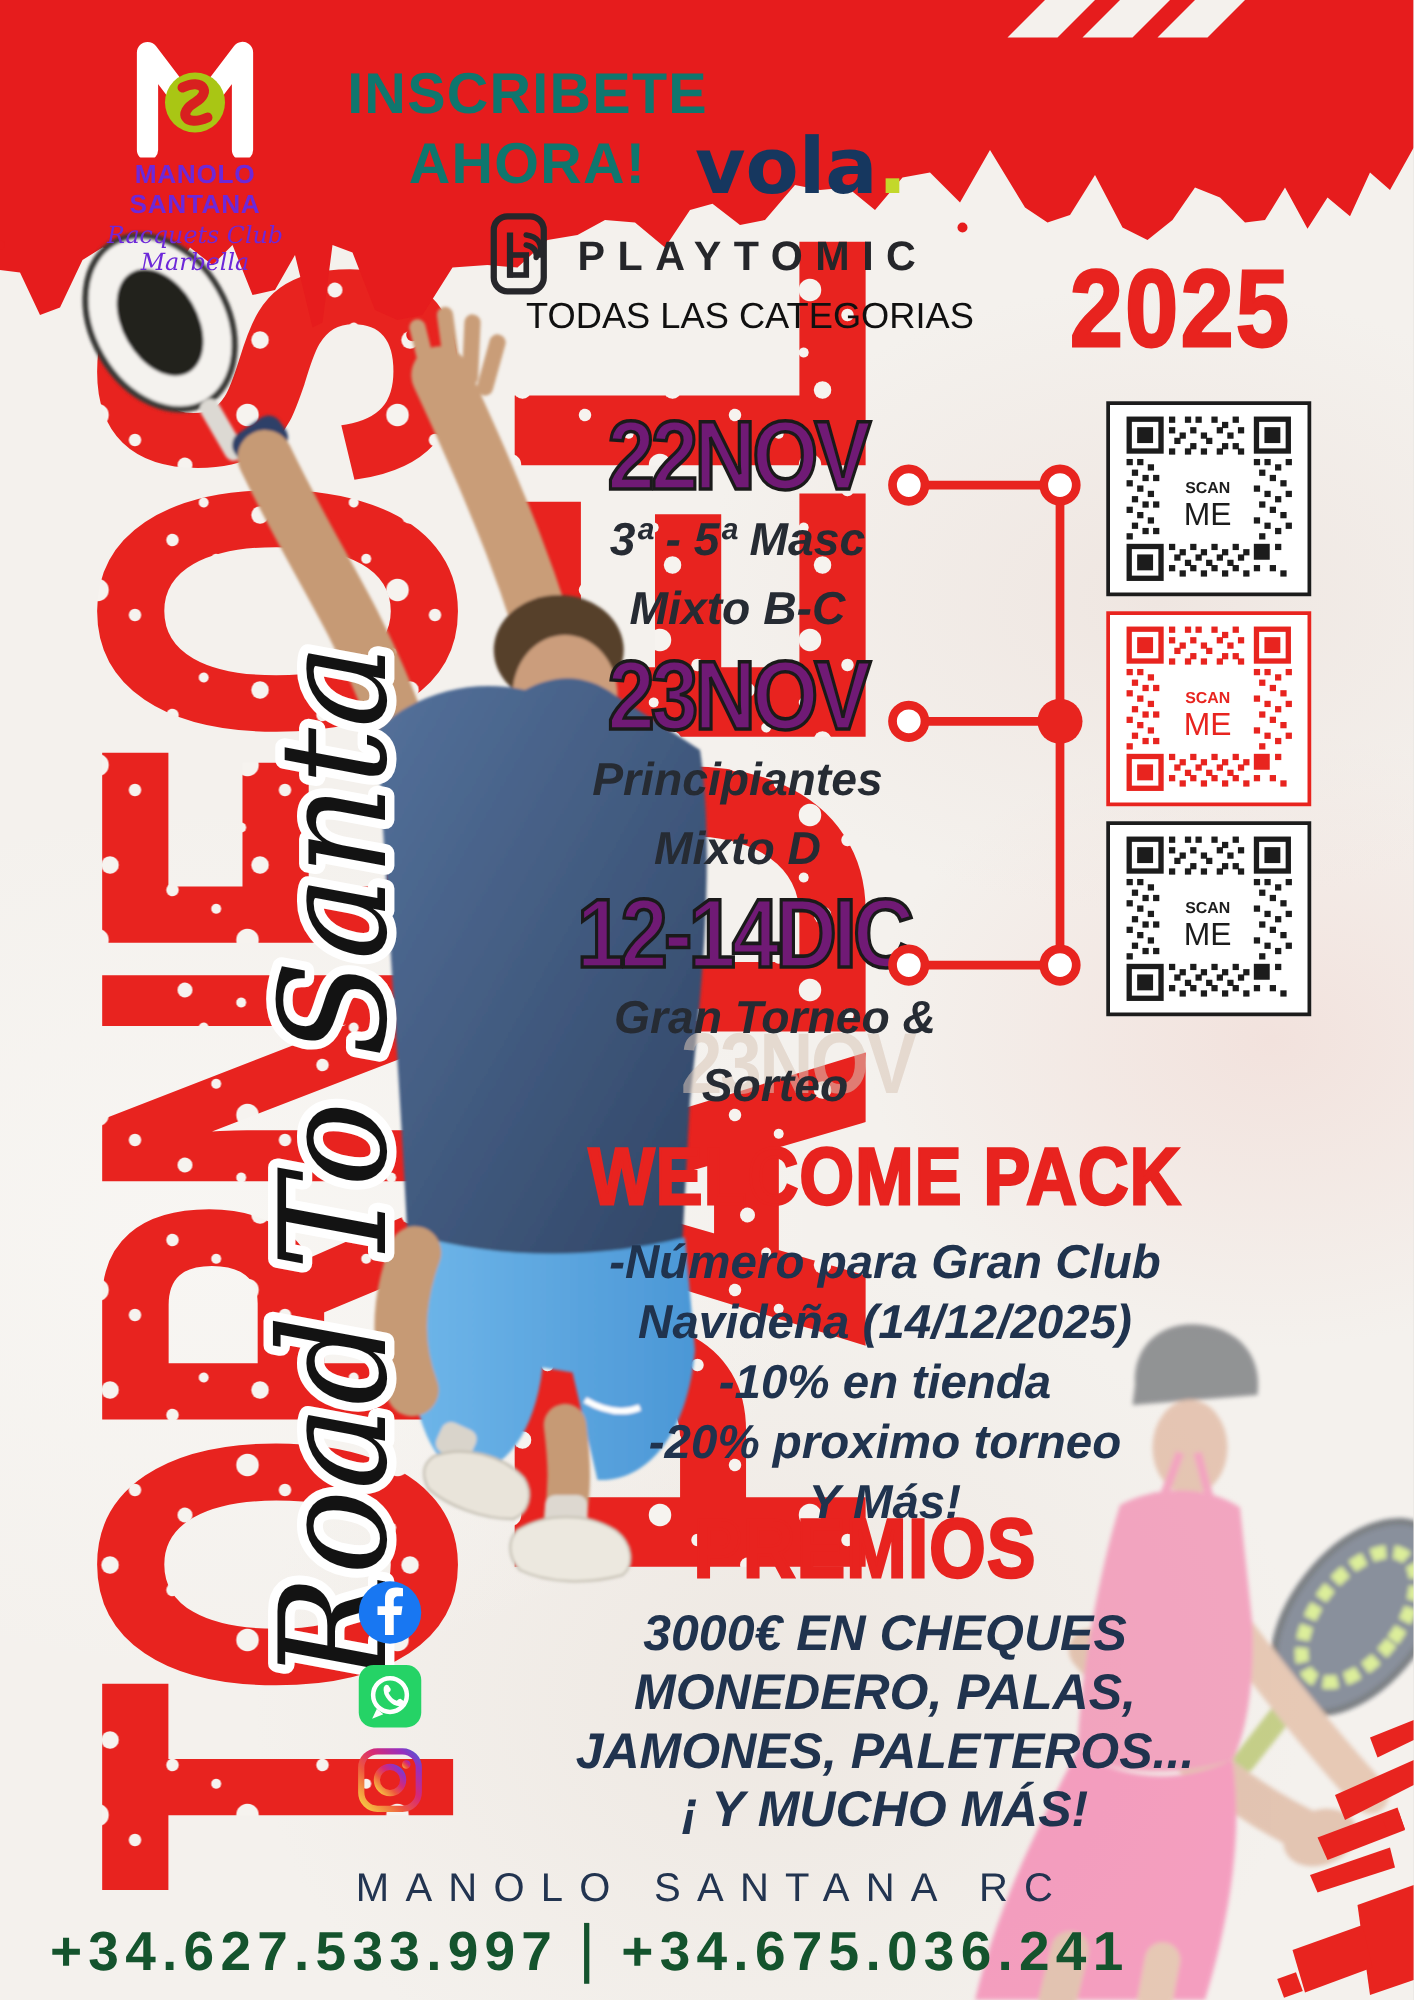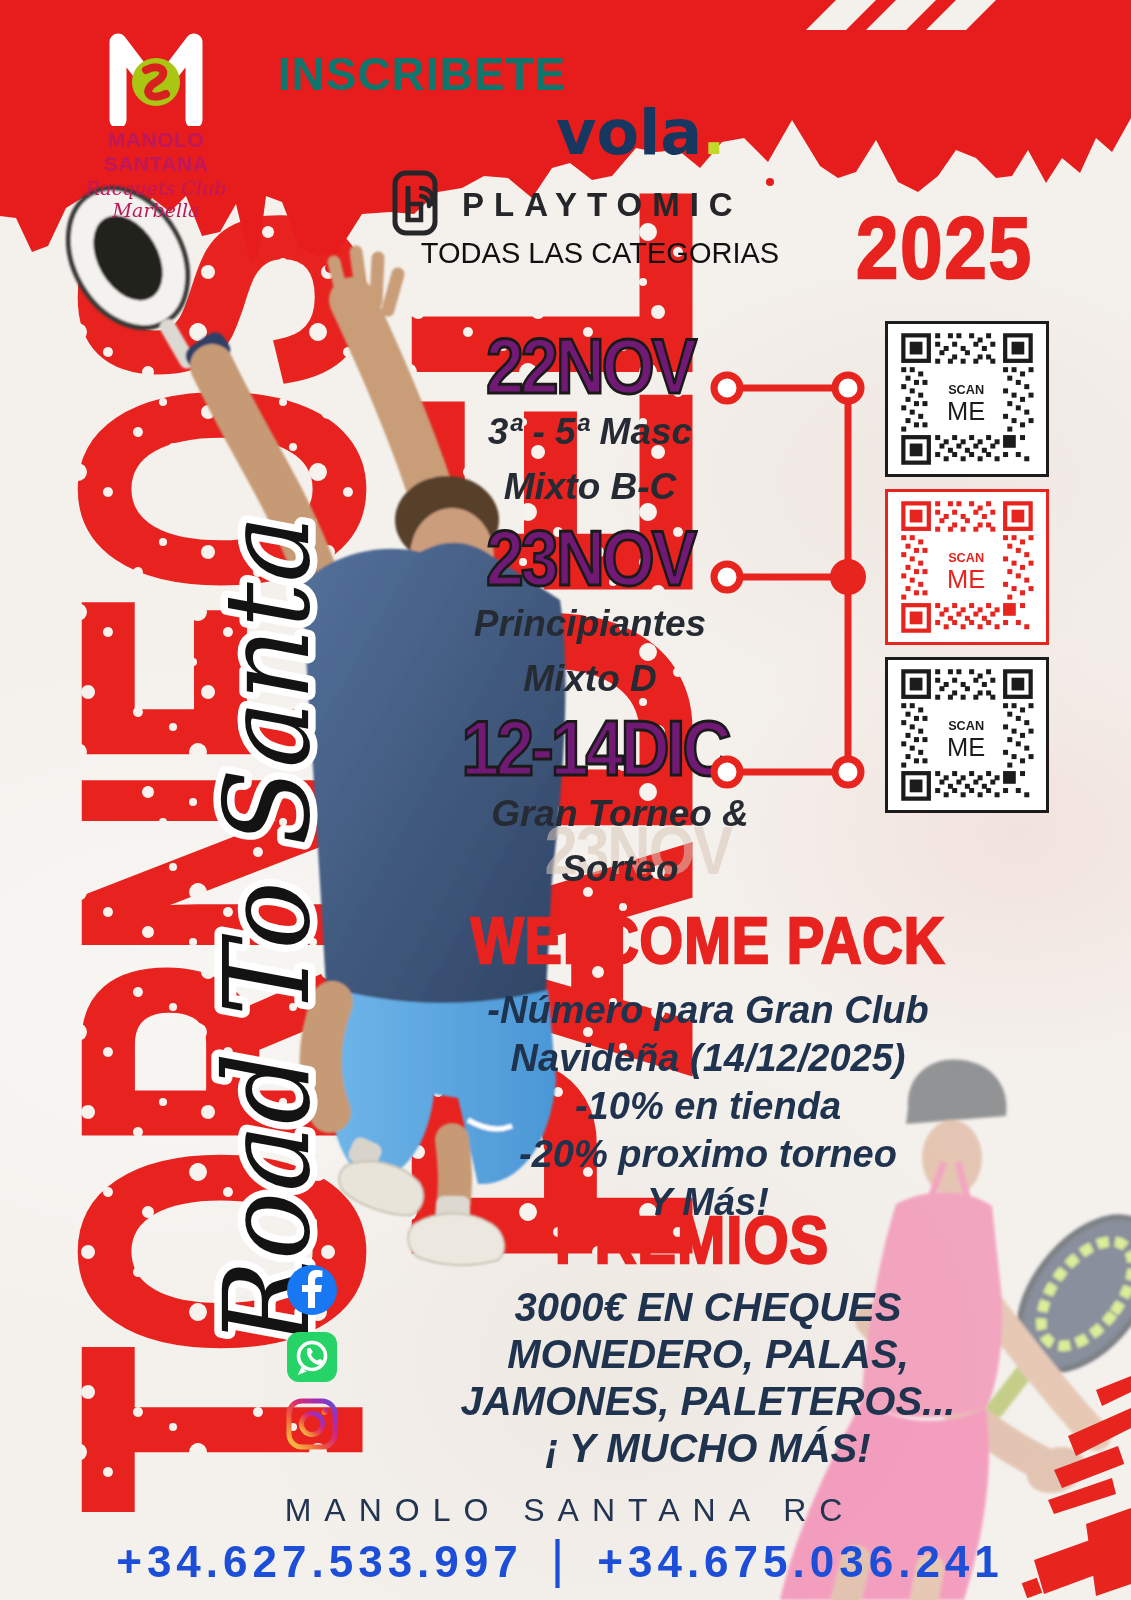--- a/index.html
+++ b/index.html
@@ -9,21 +9,21 @@
   .bg{background:
     radial-gradient(620px 420px at 82% 30%, #efe6e1 0%, rgba(239,230,225,0) 60%),
     radial-gradient(500px 380px at 90% 52%, #f2e2dd 0%, rgba(242,226,221,0) 65%),
     radial-gradient(700px 500px at 15% 62%, #f8f6f3 0%, rgba(248,246,243,0) 70%),
     radial-gradient(600px 500px at 55% 85%, #eee8e2 0%, rgba(238,232,226,0) 70%),
     #f4f1ed;}
   .content{position:absolute;inset:0;z-index:9;}
   .abs{position:absolute;}
   .stretch{display:inline-block;transform:scaleY(1.15);transform-origin:center;}
   
-  .club-badge{left:58px;top:30px;width:196px;text-align:center;color:#be185d;}
+  .club-badge{left:58px;top:30px;width:196px;text-align:center;color:#6d28d9;}
   .club-name{font-weight:700;font-size:21px;letter-spacing:.5px;margin-top:2px;}
   .club-tag{font-family:"DejaVu Serif",serif;font-style:italic;font-size:19px;margin-top:1px;}
   .cta{left:262px;top:46px;width:320px;text-align:center;color:#0f766e;font-weight:700;
        font-size:46px;line-height:56px;letter-spacing:1px;}
   .vola{left:556px;top:96px;width:230px;font-family:"DejaVu Sans",sans-serif;
         font-weight:700;font-size:62px;color:#16375f;letter-spacing:0;}
   .vola .dot{color:#c3d82b;}
   .playtomic-row{left:392px;top:170px;display:flex;align-items:center;gap:22px;}
   .playtomic-txt{font-weight:700;font-size:33px;letter-spacing:10px;color:#25262a;}
   .todas{left:420px;top:237px;width:360px;text-align:center;font-size:29px;color:#101010;font-weight:500;}
@@ -44,22 +44,22 @@
   .sec-title{width:560px;text-align:center;color:#e8231f;font-weight:700;
              -webkit-text-stroke:2px #e8231f;letter-spacing:1px;}
   .wp-title{left:428px;top:908px;font-size:56px;}
   .pr-title{left:412px;top:1206px;font-size:58px;}
   .sec-items{width:570px;text-align:center;font-style:italic;font-weight:700;color:#20334e;}
   .wp-items{left:423px;top:986px;font-size:38px;line-height:48px;}
   .pr-items{left:423px;top:1284px;font-size:40px;line-height:47px;}
   
   .foot-club{left:140px;top:1492px;width:860px;text-align:center;color:#223450;
              font-weight:400;font-size:32px;letter-spacing:13px;}
-  .foot-phones{left:40px;top:1532px;width:1040px;display:flex;justify-content:center;
-               align-items:center;gap:28px;color:#1d4ed8;font-weight:700;font-size:44px;letter-spacing:5px;}
+  .foot-phones{left:40px;top:1532px;width:1040px;display:flex;
+               align-items:center;gap:16px;color:#14532d;font-weight:700;font-size:44px;letter-spacing:5px;}
   .foot-phones .sep{font-size:52px;font-weight:400;transform:translateY(-3px);}
   .socials{left:286px;top:1264px;display:flex;flex-direction:column;gap:15px;}
   .socials svg{display:block;}
   
   .vw{font-family:"Liberation Sans",sans-serif;font-weight:700;font-size:395px;
       letter-spacing:-6px;fill:url(#grunge);stroke:url(#grunge);stroke-width:9px;}
   .script-txt{font-family:"DejaVu Serif",serif;font-style:italic;font-size:118px;
       fill:#131313;stroke:#ffffff;stroke-width:15px;paint-order:stroke;stroke-linejoin:round;}
   .qr-sym rect{width:1.18px;height:1.18px;fill:currentColor;}
   .qr-sym rect.f7{width:7px;height:7px;}
@@ -318,20 +318,21 @@
         <path d="M22,90 V12 L60,62 L98,12 V90" stroke="#ffffff" stroke-width="17" fill="none" stroke-linejoin="round" stroke-linecap="round"></path>
         <circle cx="60" cy="52" r="24" fill="#a9c614"></circle>
         <path d="M50,40 c16,-8 24,4 10,12 c-14,8 -8,20 10,12" stroke="#d8201f" stroke-width="8" fill="none" stroke-linecap="round"></path>
       </svg>
       <div class="club-name">MANOLO SANTANA</div>
       <div class="club-tag">Racquets Club Marbella</div>
     </div>
 
     <div class="abs cta">
       <div>INSCRIBETE</div>
+      <div>AHORA!</div>
     </div>
 
     <div class="abs vola"><span>vola</span><span class="dot">.</span></div>
 
     <div class="abs playtomic-row">
       <svg width="48" height="70" viewBox="0 0 48 70">
         <rect x="3" y="3" width="40" height="60" rx="11" stroke="#26262a" stroke-width="5" fill="none"></rect>
         <path d="M16,16 V52" stroke="#26262a" stroke-width="5" fill="none"></path>
         <rect x="16" y="34" width="13" height="16" stroke="#26262a" stroke-width="4.5" fill="none"></rect>
         <path d="M29,18 q14,2 11,16 M29,26 q9,2 8,10" stroke="#26262a" stroke-width="4.5" fill="none" stroke-linecap="round"></path>

